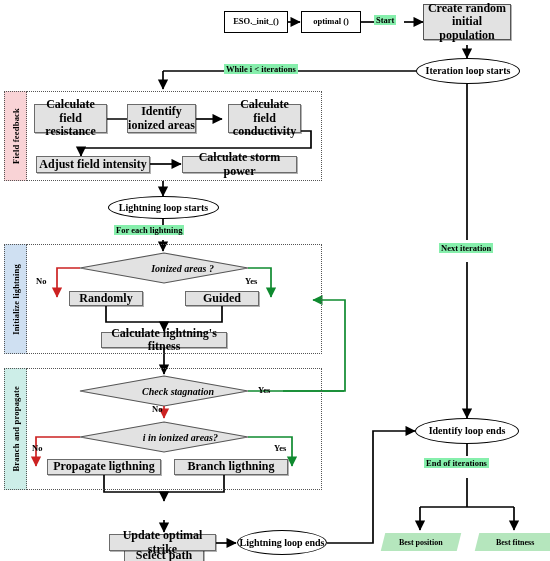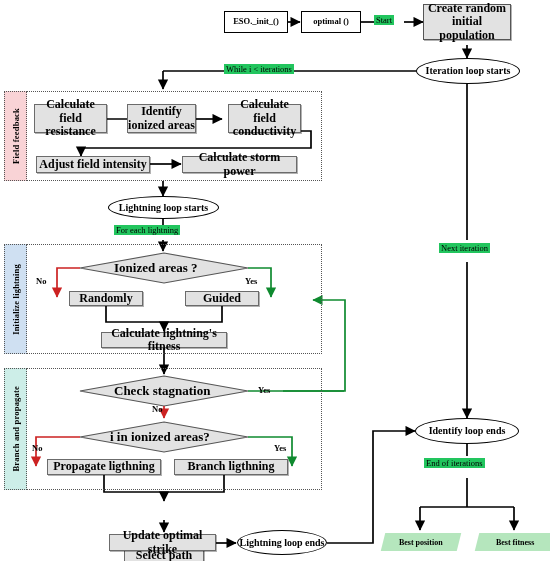--- a/index.html
+++ b/index.html
@@ -39,40 +39,41 @@
   .ellipse{
     background:#ffffff;
     border:1.2px solid #000;
     border-radius:50%;
     font-size:10px;
     font-weight:bold;
   }
   
   .diamond-label{
     position:absolute;z-index:4;
-    display:flex;align-items:center;justify-content:flex-start;
-    font-size:13px;font-weight:bold;text-align:center;
+    display:flex;align-items:center;justify-content:flex-end;
+    font-size:10px;font-weight:bold;text-align:center;
     pointer-events:none;
+    font-style:italic;
   }
   
   .chip{
     position:absolute;z-index:3;
     display:flex;align-items:center;justify-content:center;
     font-size:8px;font-weight:bold;
     background:#b5e6bd;
     transform:skewX(-14deg);
   }
   .chip span{transform:skewX(14deg);}
 
   
   .elabel{
     position:absolute;z-index:5;
     font-size:8.5px;
-    font-weight:normal;
-    background:#22c55e;
+    font-weight:bold;
+    background:#86efac;
     padding:0 2px;
     white-space:nowrap;
   }
   .elabel.yn{font-weight:bold;font-size:8.5px;background:transparent;}
 
   
   .group{
     position:absolute;
     border:1.5px dotted #555;
     background:transparent;

